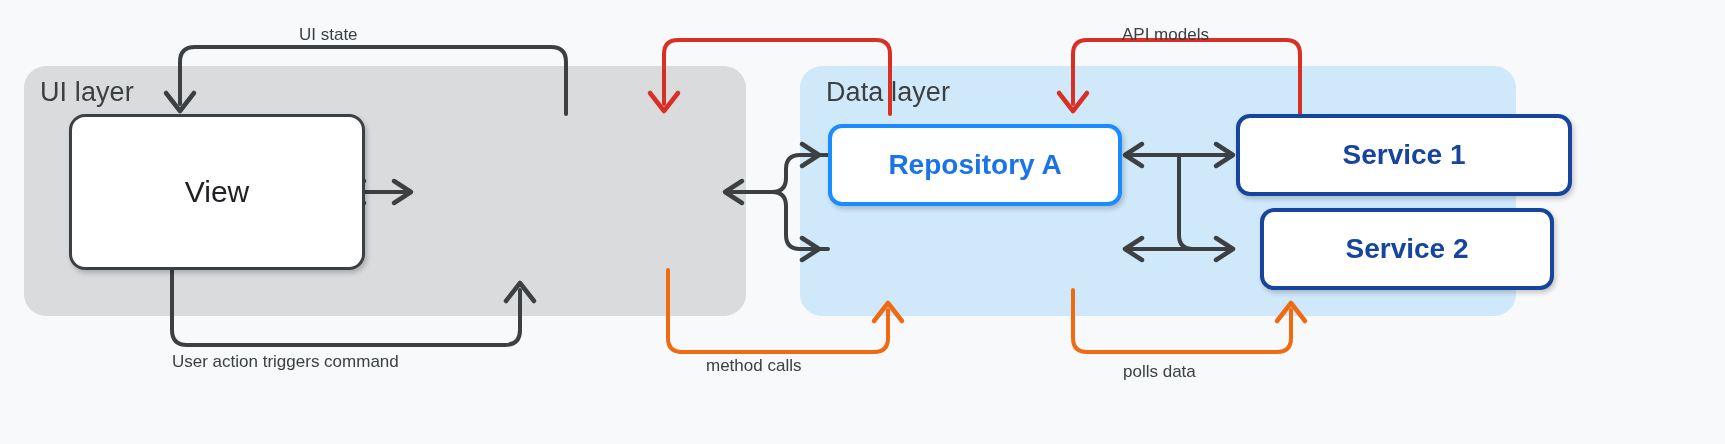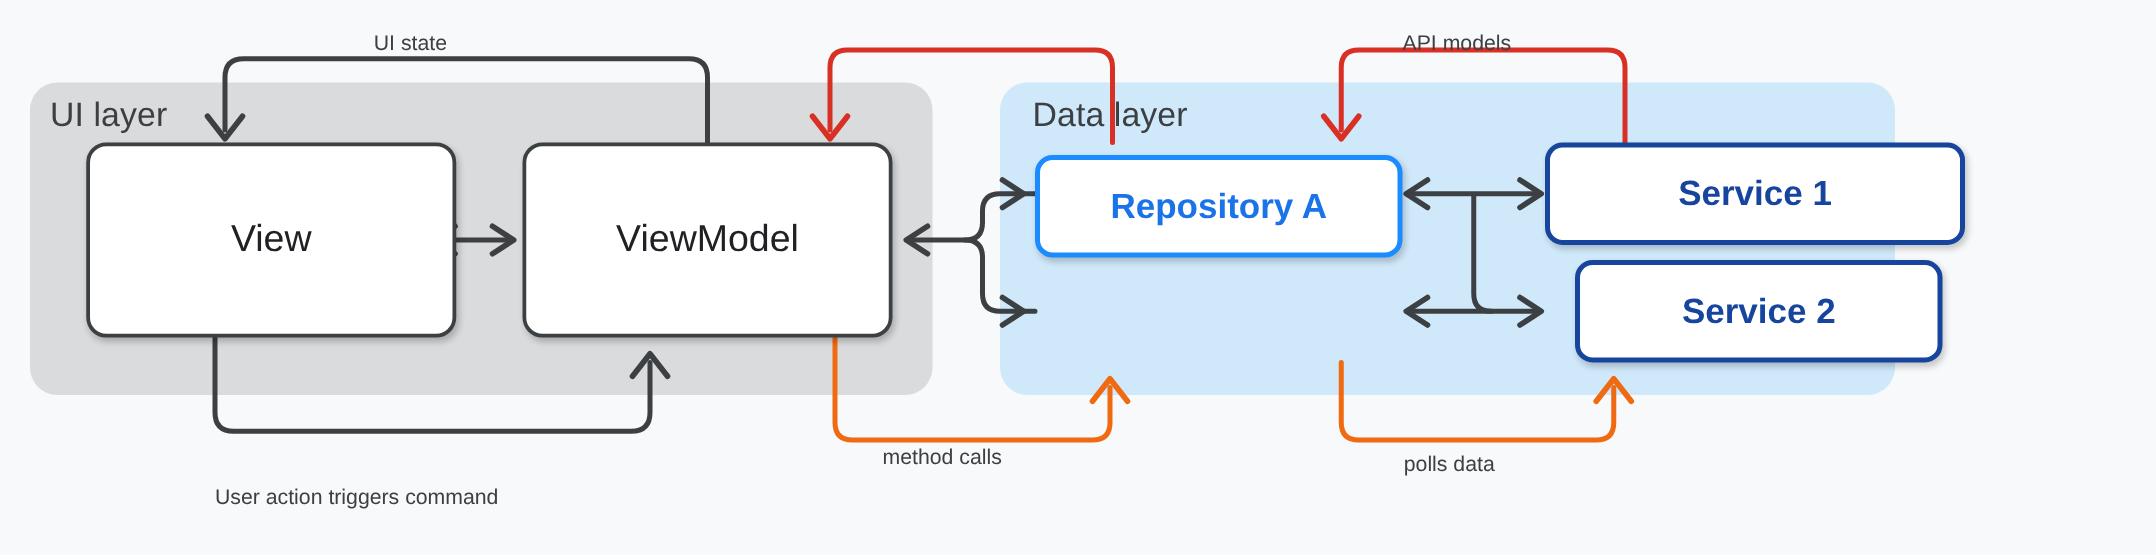--- a/index.html
+++ b/index.html
@@ -89,21 +89,21 @@
   
   .edge-label {
     position: absolute;
     font-size: 17px;
     color: #3c4043;
     white-space: nowrap;
   }
   #label-ui-state       { left: 299px;  top: 25px; }
   #label-domain-models  { left: 697px;  top: 25px; }
   #label-api-models     { left: 1122px; top: 25px; }
-  #label-user-action    { left: 172px;  top: 352px; margin-top: 36px; }
+  #label-user-action    { left: 172px;  top: 352px; }
   #label-method-calls   { left: 706px;  top: 356px; }
   #label-polls-data     { left: 1123px; top: 362px; }
 
   
   #wires {
     position: absolute;
     left: 0; top: 0;
     width: 1725px;
     height: 444px;
     pointer-events: none;
@@ -191,21 +191,20 @@
       <path class="w-dark" d="M 1179 157 L 1179 235 Q 1179 249 1193 249"></path>
     </g>
 
     <g>
       <path class="w-orange" d="M 1073 290 L 1073 338 Q 1073 352 1087 352 L 1277 352 Q 1291 352 1291 338 L 1291 310"></path>
       <path class="h-orange" d="M 1277 321 L 1291 303 L 1305 321"></path>
     </g>
   </svg>
 
   <div class="node node-ui" id="node-view">View</div>
-  <div class="node node-ui" id="node-viewmodel">ViewModel</div>
   <div class="node node-repo" id="node-repo-a">Repository A</div>
   <div class="node node-service" id="node-service-1">Service  1</div>
   <div class="node node-service" id="node-service-2">Service 2</div>
 
   <div class="edge-label" id="label-ui-state">UI state</div>
   <div class="edge-label" id="label-api-models">API models</div>
   <div class="edge-label" id="label-user-action">User action triggers command</div>
   <div class="edge-label" id="label-method-calls">method calls</div>
   <div class="edge-label" id="label-polls-data">polls data</div>
 

